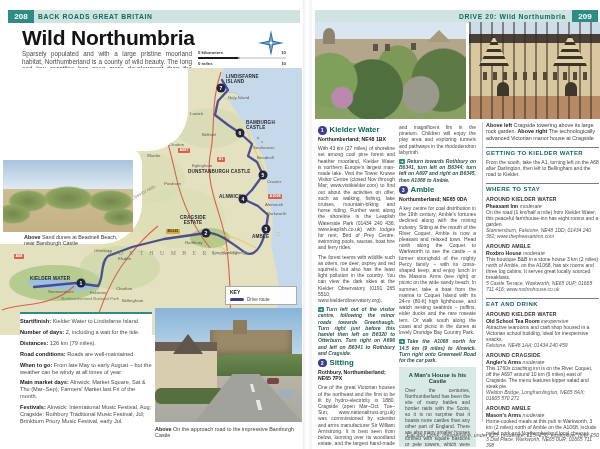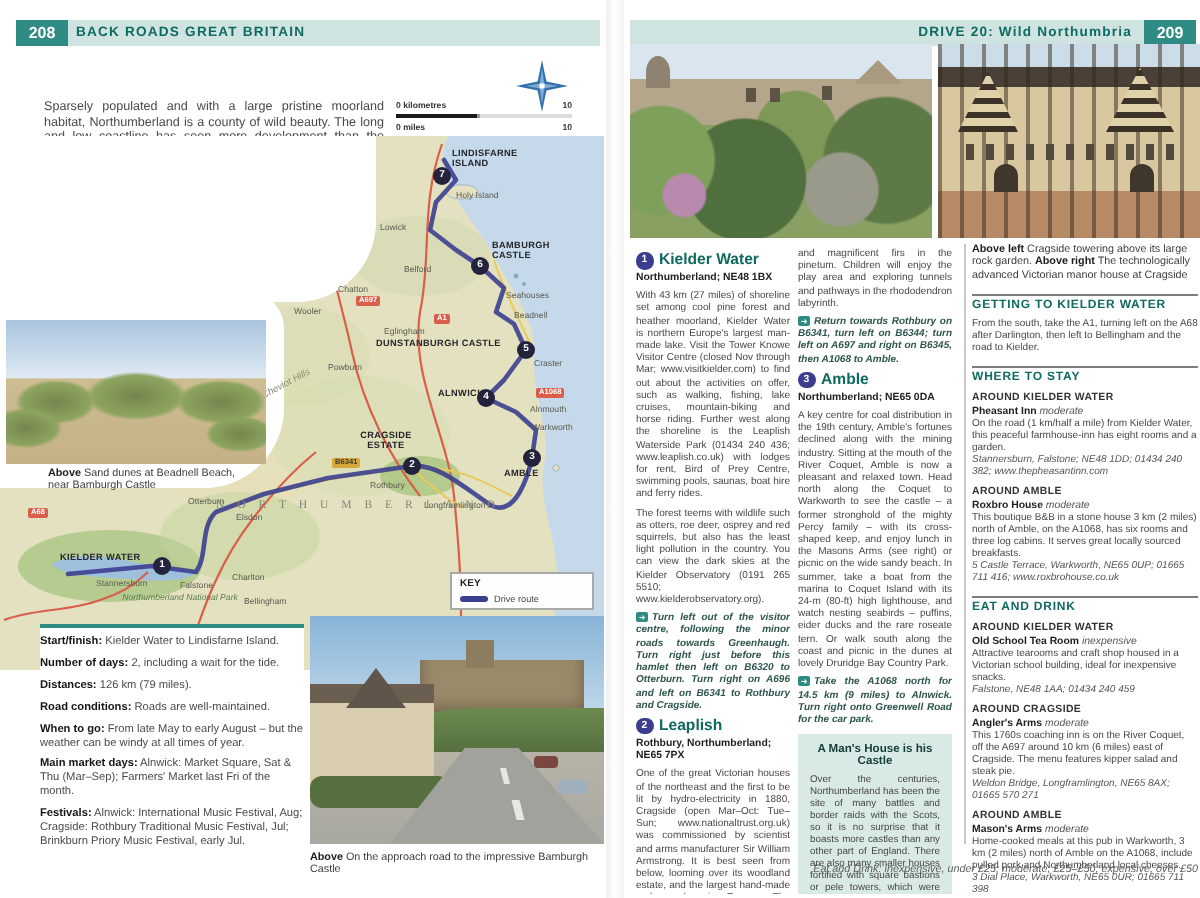--- a/index.html
+++ b/index.html
@@ -78,20 +78,21 @@
 </head>
 <body>
 
 <div id="spread">
 
   <div class="abs" style="left:0;top:0;width:303px;height:449px;">
     <div class="abs band" style="left:8px;top:10px;width:292px;"></div>
     <div class="abs pagenum" style="left:8px;top:10px;">208</div>
     <div class="abs bandtxt" style="left:38px;top:10px;">BACK ROADS GREAT BRITAIN</div>
 
+    <div class="abs title" style="left:22px;top:26px;">Wild Northumbria</div>
     <div class="abs intro" style="left:22px;top:50px;width:170px;">Sparsely populated and with a large pristine moorland habitat, Northumberland is a county of wild beauty. The long and low coastline has seen more development than the wilder, more hilly interior, but as much as a quarter of the county is protected as part of the Northumberland National Park. This makes the area one of the best in the country for a driving holiday – the roads are generally empty and the scenery simply stunning. Architecturally, the area is also surprisingly rich. Sharing a border with Scotland and facing the North Sea, Northumberland was often subjected to attacks from marauding Scots and pillaging Vikings. As a result the coast and interior is studded with more castles than any other county.</div>
 
     <div class="abs" style="left:258px;top:30px;">
       <svg width="26" height="26" viewBox="0 0 26 26">
         <polygon points="13,0 15.2,10.8 26,13 15.2,15.2 13,26 10.8,15.2 0,13 10.8,10.8" fill="#2e6fae"></polygon>
         <polygon points="13,4 14.2,11.8 21,13 14.2,14.2 13,22 11.8,14.2 5,13 11.8,11.8" fill="#7fa9d2"></polygon>
         <circle cx="13" cy="13" r="1.4" fill="#ffffff"></circle>
       </svg>
     </div>
 
@@ -262,21 +263,21 @@
       <div class="ehead">
         <span class="enum">1</span>
         <span class="ettl">Kielder Water</span>
       </div>
       <p class="esub">Northumberland; NE48 1BX</p>
       <p>With 43 km (27 miles) of shoreline set among cool pine forest and heather moorland, Kielder Water is northern Europe's largest man-made lake. Visit the Tower Knowe Visitor Centre (closed Nov through Mar; www.visitkielder.com) to find out about the activities on offer, such as walking, fishing, lake cruises, mountain-biking and horse riding. Further west along the shoreline is the Leaplish Waterside Park (01434 240 436; www.leaplish.co.uk) with lodges for rent, Bird of Prey Centre, swimming pools, saunas, boat hire and ferry rides.</p>
       <p>The forest teems with wildlife such as otters, roe deer, osprey and red squirrels, but also has the least light pollution in the country. You can view the dark skies at the Kielder Observatory (0191 265 5510; www.kielderobservatory.org).</p>
       <p class="dir"><span class="chip">➜</span><span>Turn left out of the visitor centre, following the minor roads towards Greenhaugh. Turn right just before this hamlet then left on B6320 to Otterburn. Turn right on A696 and left on B6341 to Rothbury and Cragside.</span></p>
       <div class="ehead">
         <span class="enum">2</span>
-        <span class="ettl">Leaplish</span>
+        <span class="ettl">Sitting</span>
       </div>
       <p class="esub">Rothbury, Northumberland; NE65 7PX</p>
       <p>One of the great Victorian houses of the northeast and the first to be lit by hydro-electricity in 1880, Cragside (open Mar–Oct: Tue–Sun; www.nationaltrust.org.uk) was commissioned by scientist and arms manufacturer Sir William Armstrong. It is best seen from below, looming over its woodland estate, and the largest hand-made rock garden in Europe. The sumptuous interiors also contain a wealth of gadgetry. There is some rough going in the grounds, so wear walking shoes and keep a lookout for glimpses of red squirrels</p>
     </div>
 
     <div class="abs col" style="left:96px;top:124px;width:77px;height:323px;overflow:hidden;">
       <p>and magnificent firs in the pinetum. Children will enjoy the play area and exploring tunnels and pathways in the rhododendron labyrinth.</p>
       <p class="dir"><span class="chip">➜</span><span>Return towards Rothbury on B6341, turn left on B6344; turn left on A697 and right on B6345, then A1068 to Amble.</span></p>
       <div class="ehead">
         <span class="enum">3</span>

